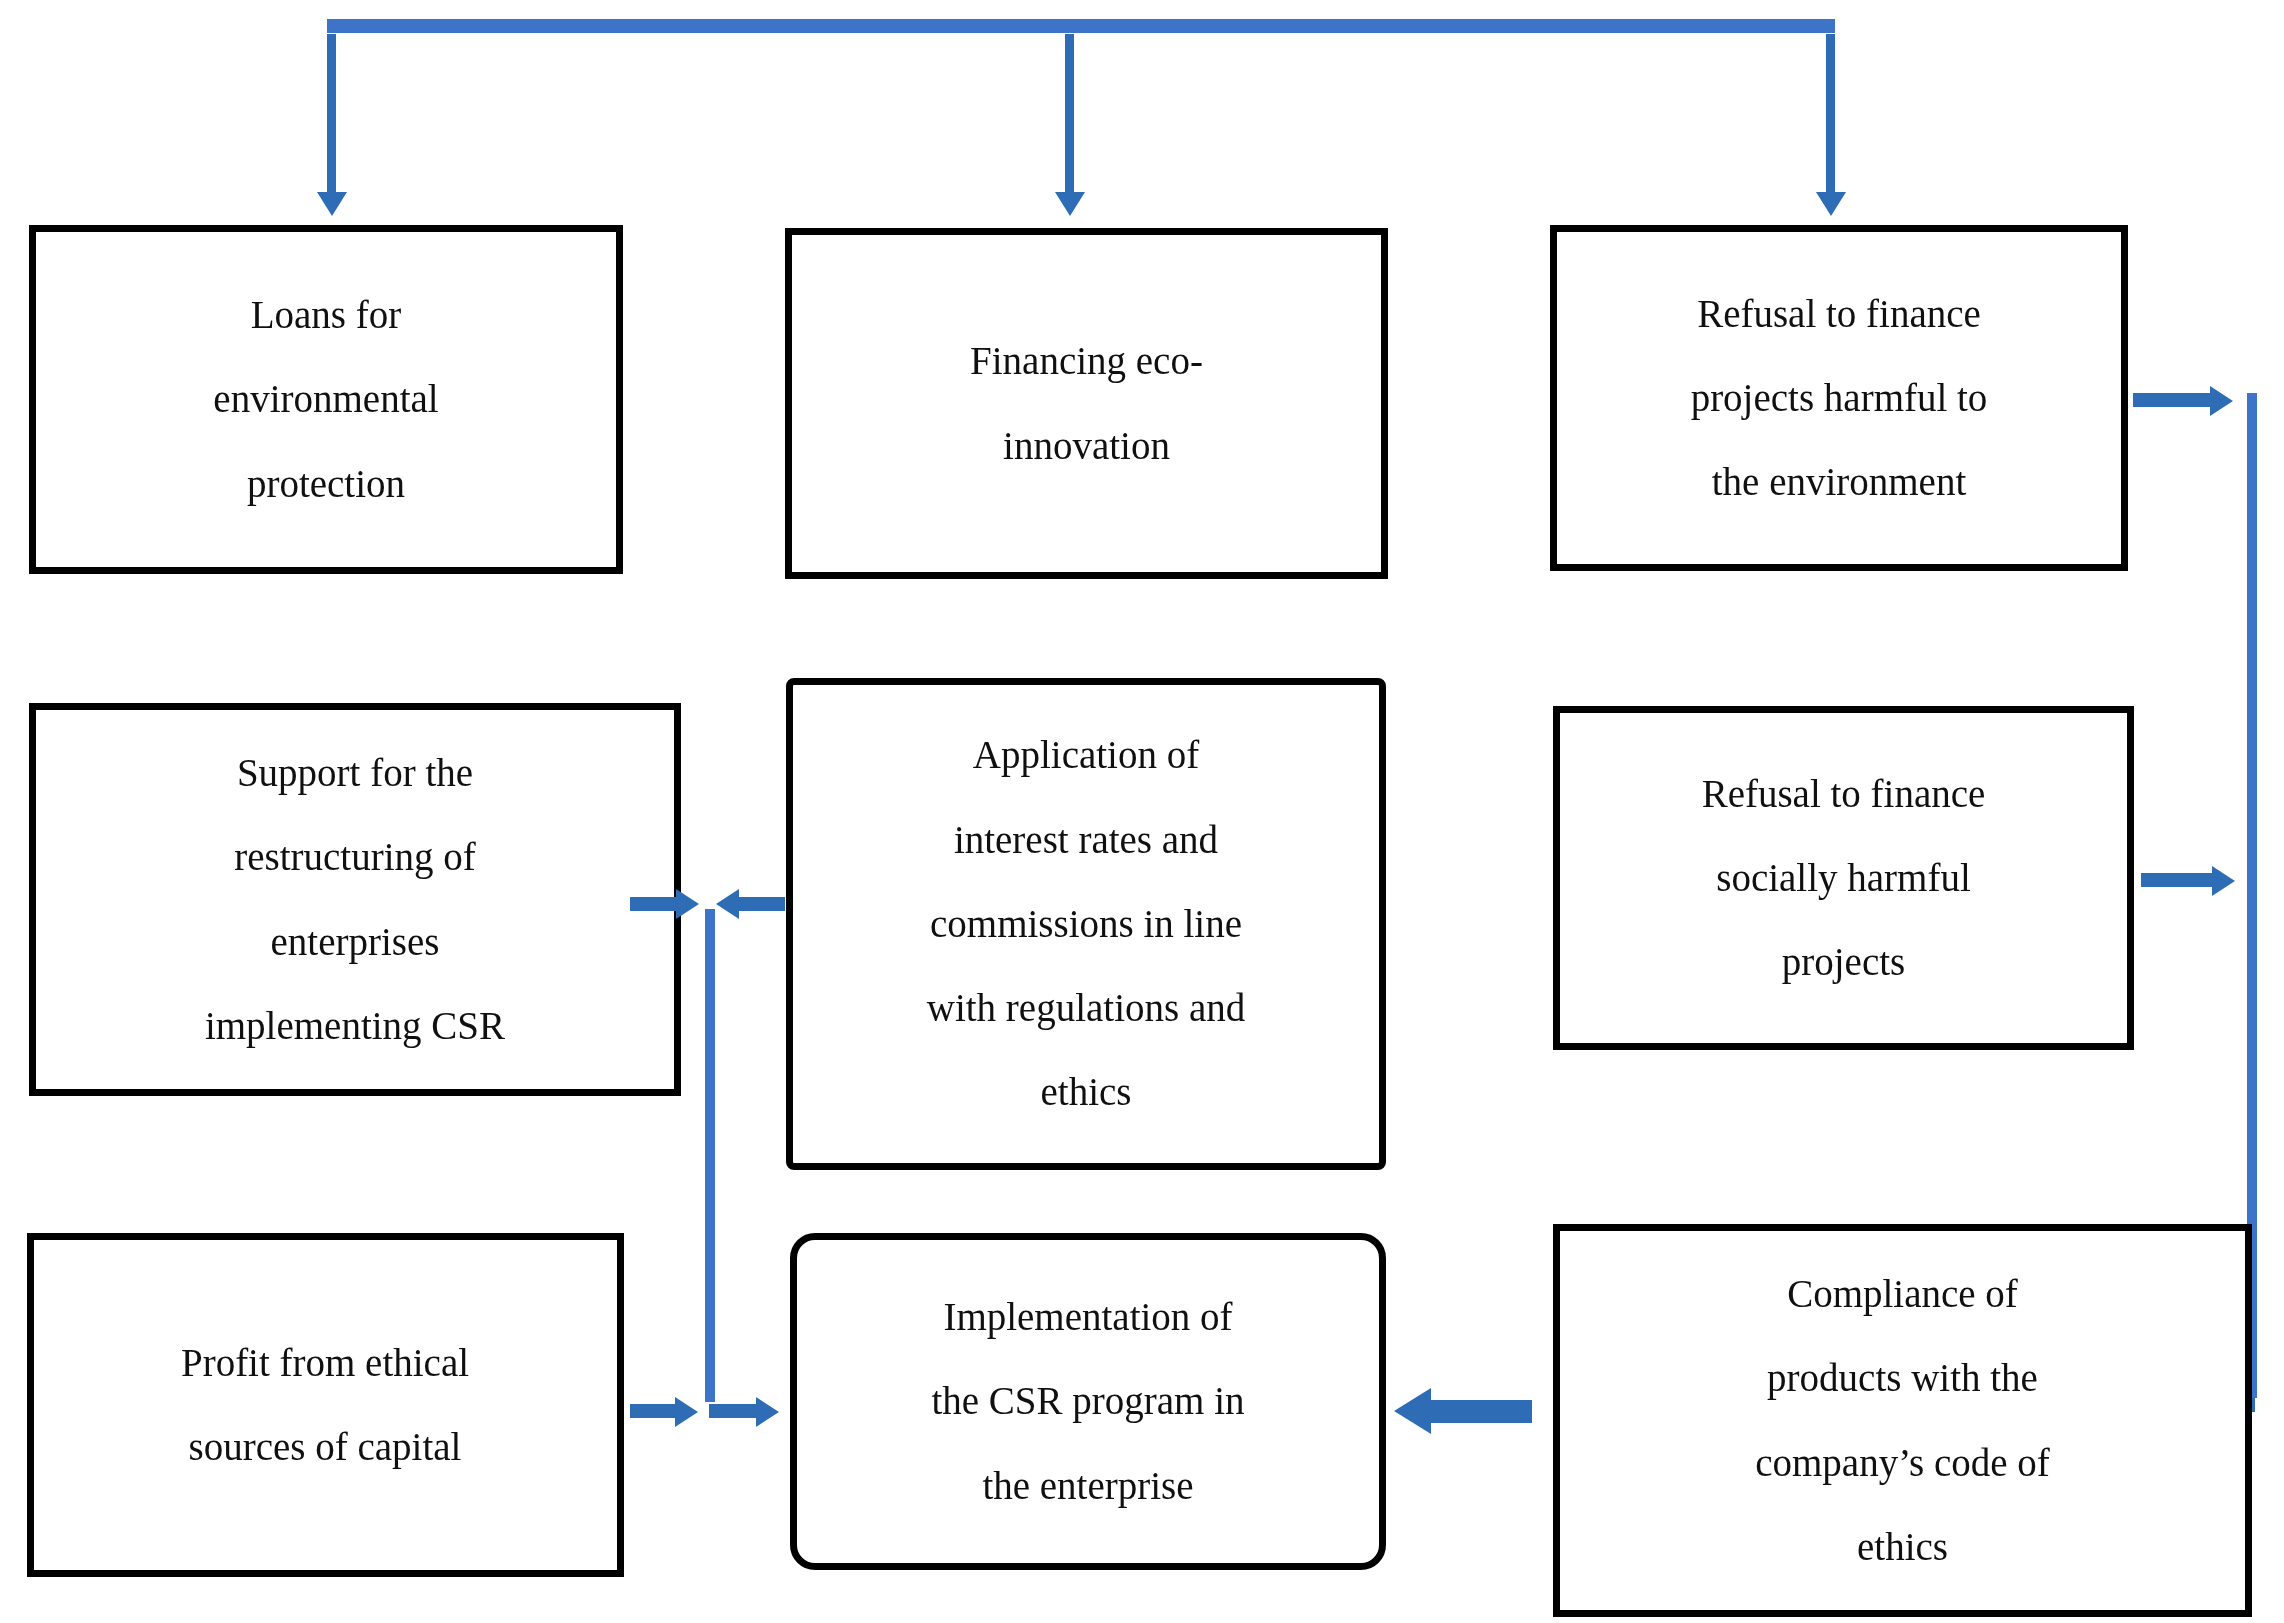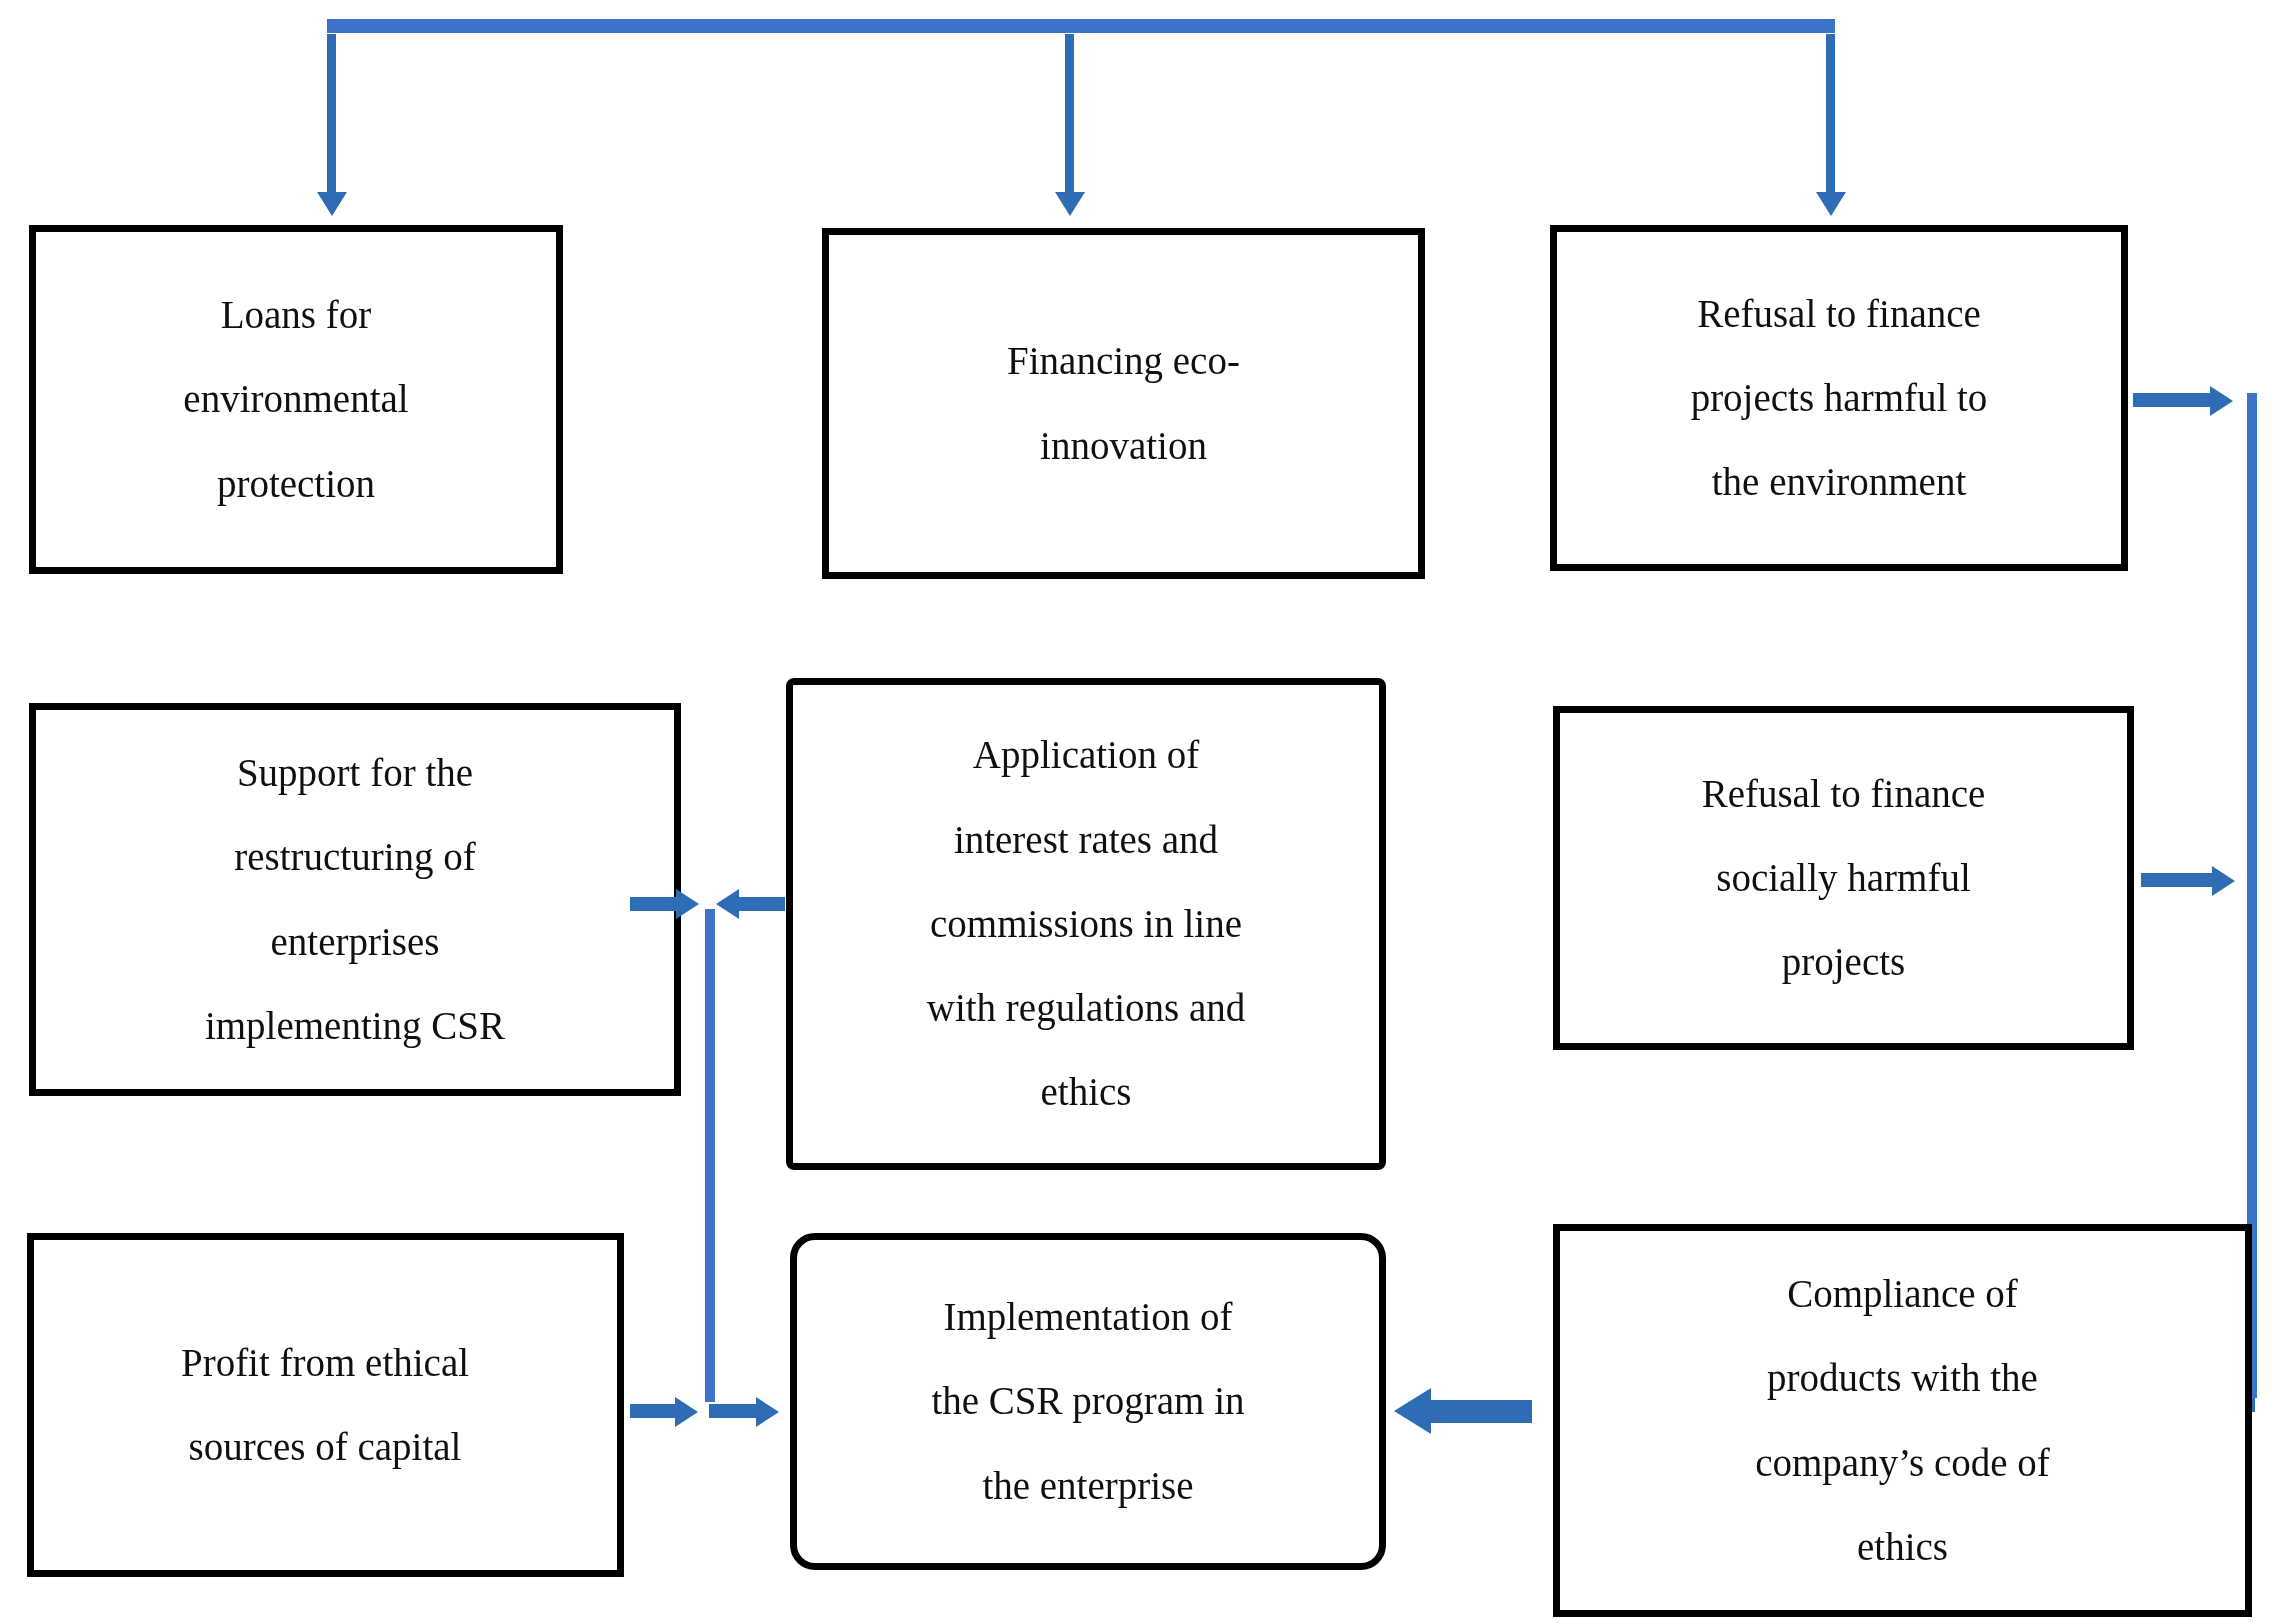--- a/index.html
+++ b/index.html
@@ -36,26 +36,26 @@
 <div id="canvas">
 
   <div class="rail" style="left:327px;top:19.4px;width:1508px;height:14px;"></div>
   <div class="stem" style="left:327px;top:34px;width:9px;height:158px;"></div>
   <div class="head down" style="left:317px;top:192px;"></div>
   <div class="stem" style="left:1065px;top:34px;width:9px;height:158px;"></div>
   <div class="head down" style="left:1055px;top:192px;"></div>
   <div class="stem" style="left:1826px;top:34px;width:9px;height:158px;"></div>
   <div class="head down" style="left:1816px;top:192px;"></div>
 
-  <div class="box" style="left:29px;top:225px;width:534px;height:349px;">
+  <div class="box" style="left:29px;top:225px;width:594px;height:349px;">
     <span class="lbl">Loans for
 environmental
 protection</span>
   </div>
-  <div class="box" style="left:785px;top:228px;width:603px;height:351px;margin-left:37px;">
+  <div class="box" style="left:785px;top:228px;width:603px;height:351px;">
     <span class="lbl">Financing eco-
 innovation</span>
   </div>
   <div class="box" style="left:1550px;top:225px;width:578px;height:346px;">
     <span class="lbl">Refusal to finance
 projects harmful to
 the environment</span>
   </div>
 
   <div class="stem" style="left:2133px;top:393px;width:78px;height:14px;"></div>

